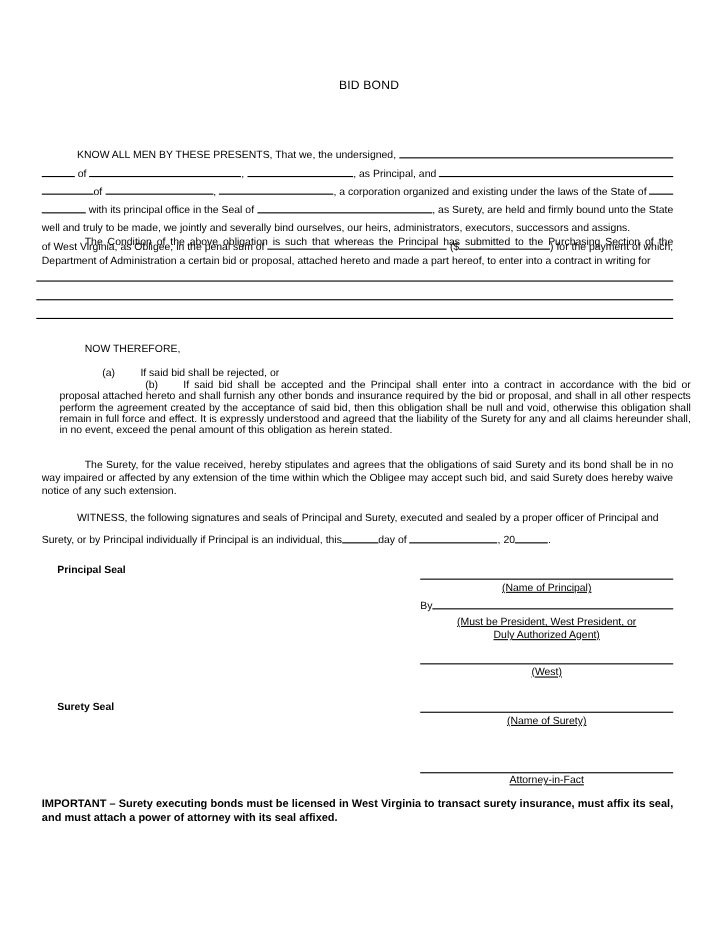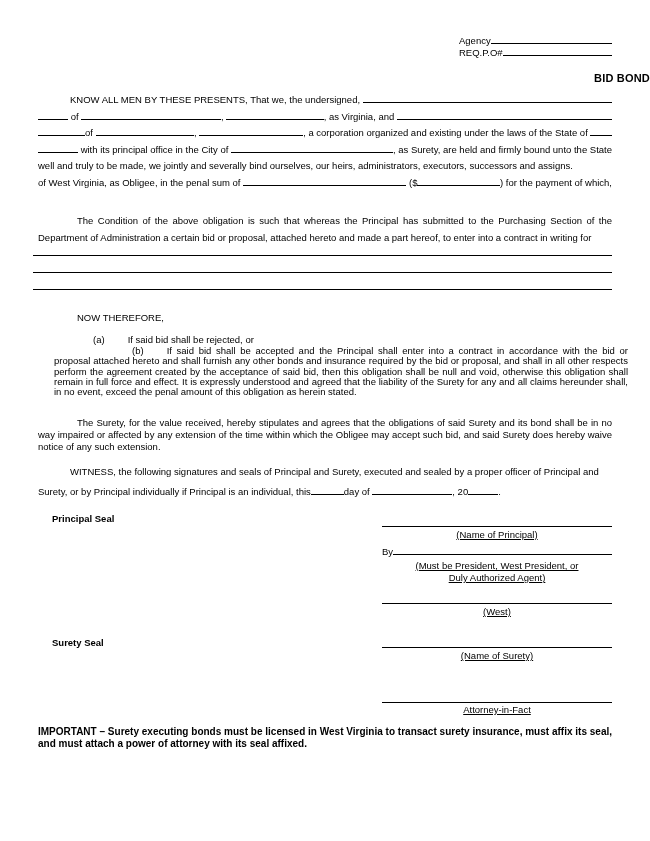--- a/index.html
+++ b/index.html
@@ -9,23 +9,23 @@
     font-size:9.5px;color:#000;overflow:hidden;margin:0 auto;
   }
   .abs{position:absolute;}
   .seg{white-space:pre;}
   .blank{display:inline-block;border-bottom:1px solid #000;height:4px;}
   .blank.fw{flex:0 0 auto;}
   .frow{display:flex;align-items:baseline;height:12px;}
   .frow .seg, .frow span{line-height:12px;}
   .frow .grow{flex-grow:1;}
   .fline{display:flex;align-items:baseline;height:16.5px;}
-  .fline .seg{line-height:16.5px;}
+  .fline .seg{line-height:16.5px;margin-top:42px;}
   .fline.ind::before{content:"";flex:0 0 32px;}
-  .title{left:0;right:0;top:72px;text-align:right;font-size:11px;font-weight:bold;letter-spacing:.2px;padding-left:21px;}
+  .title{left:0;right:0;top:72px;text-align:center;font-size:11px;font-weight:normal;letter-spacing:.2px;padding-left:21px;}
   .agency{left:459px;top:35px;width:153px;}
   .p1{left:38px;top:92px;width:574px;}
   .p2{left:38px;top:212px;width:574px;line-height:17px;text-align:justify;text-indent:39px;}
   .rule{left:33px;width:579px;border-top:1.2px solid #000;height:0;}
   .nowtf{left:38px;top:312px;padding-left:39px;}
   .clause{left:38px;width:574px;margin-left:16px;}
   .clause .clabel{display:inline-block;}
   .clause .cgap{display:inline-block;width:23px;}
   .clause-a{top:334px;line-height:11px;}
   .clause-a .clabel{margin-left:39px;}
@@ -38,59 +38,49 @@
   .sigline{left:382px;width:230px;height:12px;border-bottom:1px solid #000;}
   .sigcap{left:382px;width:230px;text-align:center;line-height:11px;text-decoration:underline;}
   .byrow{left:382px;width:230px;top:546px;}
   .important{left:38px;top:726px;width:574px;font-size:10px;font-weight:bold;line-height:11.5px;text-align:justify;}
 </style>
 </head>
 <body>
 
 <div class="page">
 
-  <div class="abs agency">
-    <div class="frow">
-      <span class="seg">Agency</span>
-      <span class="blank grow"></span>
-    </div>
-    <div class="frow">
-      <span class="seg">REQ.P.O#</span>
-      <span class="blank grow"></span>
-    </div>
-  </div>
 
   <div class="abs title">BID BOND</div>
 
   <div class="abs p1">
       <div class="fline ind">
         <span class="seg">KNOW ALL MEN BY THESE PRESENTS, That we, the undersigned, </span>
         <span class="blank" style="flex-grow: 1;"></span>
       </div>
       <div class="fline">
         <span class="blank fw" style="width: 30px;"></span>
         <span class="seg"> of </span>
         <span class="blank" style="flex-grow: 139;"></span>
         <span class="seg">, </span>
         <span class="blank" style="flex-grow: 97;"></span>
-        <span class="seg">, as Virginia, and </span>
+        <span class="seg">, as Principal, and </span>
         <span class="blank" style="flex-grow: 214;"></span>
       </div>
       <div class="fline">
         <span class="blank fw" style="width: 47px;"></span>
         <span class="seg">of </span>
         <span class="blank" style="flex-grow: 123;"></span>
         <span class="seg">, </span>
         <span class="blank" style="flex-grow: 130;"></span>
         <span class="seg">, a corporation organized and existing under the laws of the State of </span>
         <span class="blank" style="flex-grow: 27;"></span>
       </div>
       <div class="fline">
         <span class="blank fw" style="width: 40px;"></span>
-        <span class="seg"> with its principal office in the City of </span>
+        <span class="seg"> with its principal office in the Seal of </span>
         <span class="blank" style="flex-grow: 156;"></span>
         <span class="seg">, as Surety, are held and firmly bound unto the State</span>
       </div>
       <div class="fline">
         <span class="seg">well and truly to be made, we jointly and severally bind ourselves, our heirs, administrators, executors, successors and assigns.</span>
       </div>
       <div class="fline">
         <span class="seg">of West Virginia, as Obligee, in the penal sum of </span>
         <span class="blank" style="flex-grow: 168;"></span>
         <span class="seg"> ($</span>

